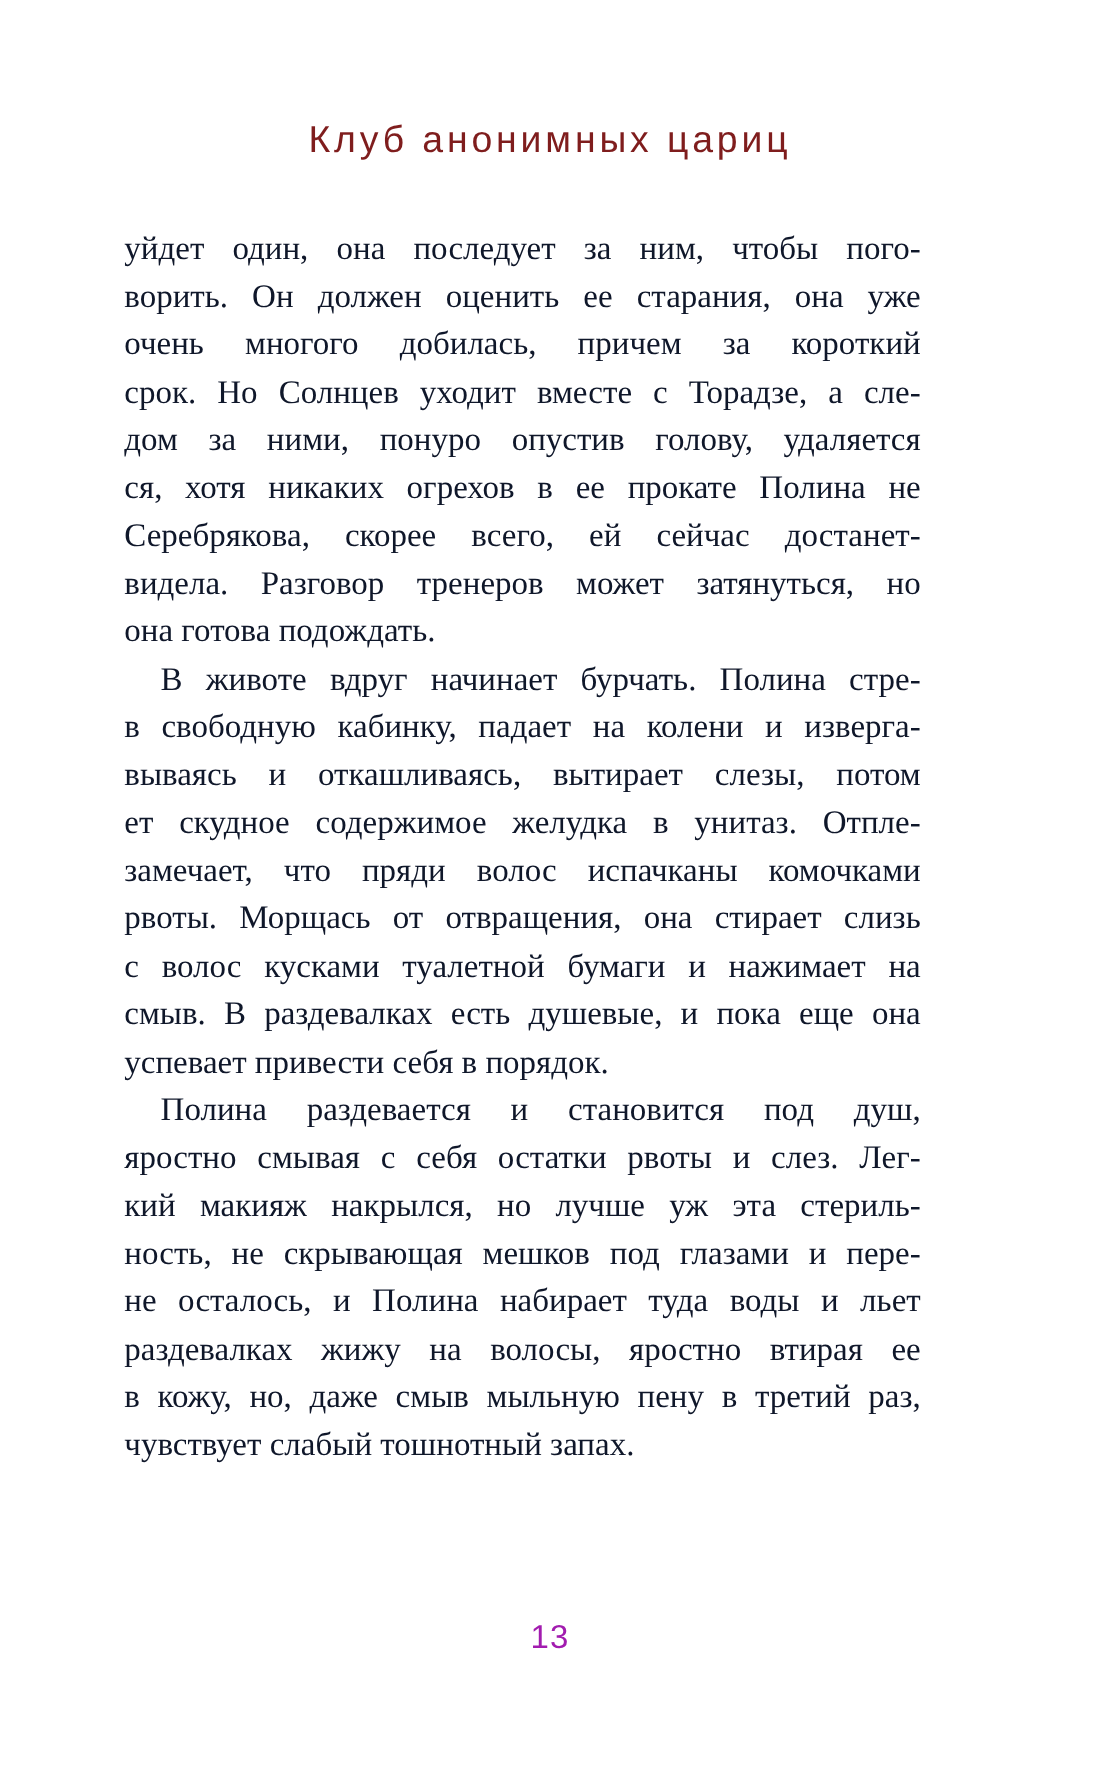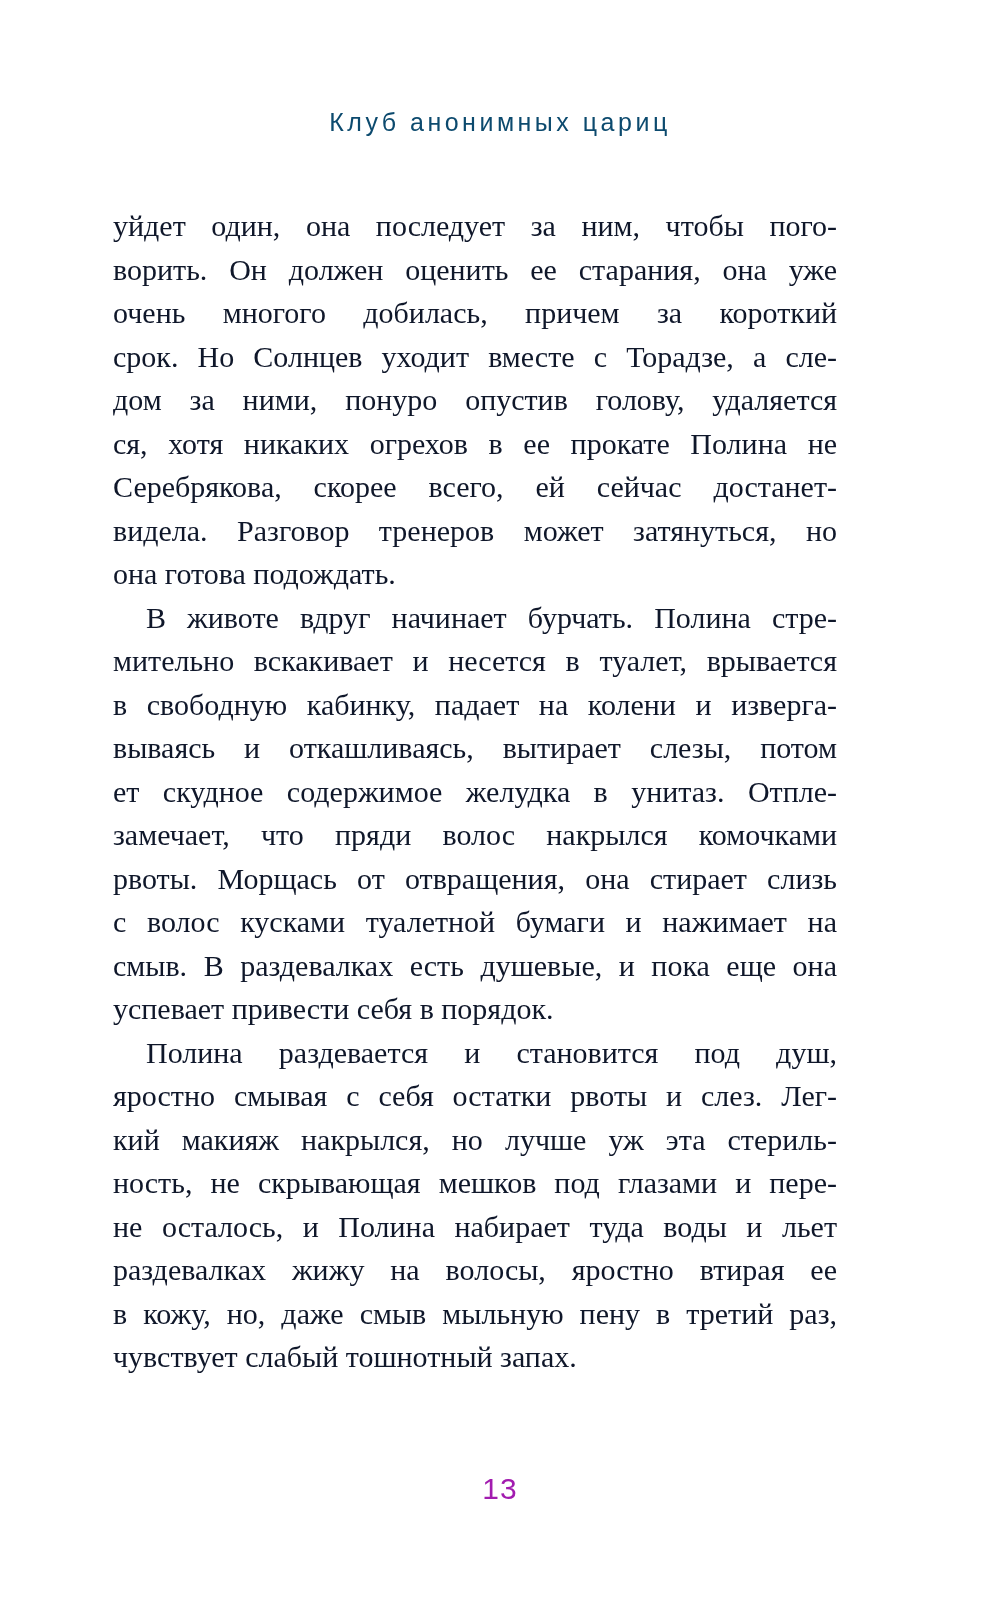--- a/index.html
+++ b/index.html
@@ -16,23 +16,23 @@
     font-family: "Liberation Serif", serif;
   }
   .running-header {
     position: absolute;
     top: 108px;
     left: 0;
     width: 100%;
     text-align: center;
     font-family: "Liberation Sans", sans-serif;
     font-weight: 300;
-    font-size: 25px;
+    font-size: 34px;
     letter-spacing: 3.5px;
-    color: #0c4a6e;
+    color: #7f1d1d;
   }
   .body-text {
     position: absolute;
     left: 113px;
     top: 204px;
     width: 724px;
     font-size: 30px;
     line-height: 43.5px;
     color: #0f172a;
   }
@@ -77,25 +77,24 @@
         <div class="text-line">очень многого добилась, причем за короткий</div>
         <div class="text-line">срок. Но Солнцев уходит вместе с Торадзе, а сле-</div>
         <div class="text-line">дом за ними, понуро опустив голову, удаляется</div>
         <div class="text-line">ся, хотя никаких огрехов в ее прокате Полина не</div>
         <div class="text-line">Серебрякова, скорее всего, ей сейчас достанет-</div>
         <div class="text-line">видела. Разговор тренеров может затянуться, но</div>
         <div class="text-line last">она готова подождать.</div>
       </div>
       <div class="paragraph">
         <div class="text-line indent">В животе вдруг начинает бурчать. Полина стре-</div>
-        <div class="text-line">мительно вскакивает и несется в туалет, врывается</div>
         <div class="text-line">в свободную кабинку, падает на колени и изверга-</div>
         <div class="text-line">вываясь и откашливаясь, вытирает слезы, потом</div>
         <div class="text-line">ет скудное содержимое желудка в унитаз. Отпле-</div>
-        <div class="text-line">замечает, что пряди волос накрылся комочками</div>
+        <div class="text-line">замечает, что пряди волос испачканы комочками</div>
         <div class="text-line">рвоты. Морщась от отвращения, она стирает слизь</div>
         <div class="text-line">с волос кусками туалетной бумаги и нажимает на</div>
         <div class="text-line">смыв. В раздевалках есть душевые, и пока еще она</div>
         <div class="text-line last">успевает привести себя в порядок.</div>
       </div>
       <div class="paragraph">
         <div class="text-line indent">Полина раздевается и становится под душ,</div>
         <div class="text-line">яростно смывая с себя остатки рвоты и слез. Лег-</div>
         <div class="text-line">кий макияж накрылся, но лучше уж эта стериль-</div>
         <div class="text-line">ность, не скрывающая мешков под глазами и пере-</div>

